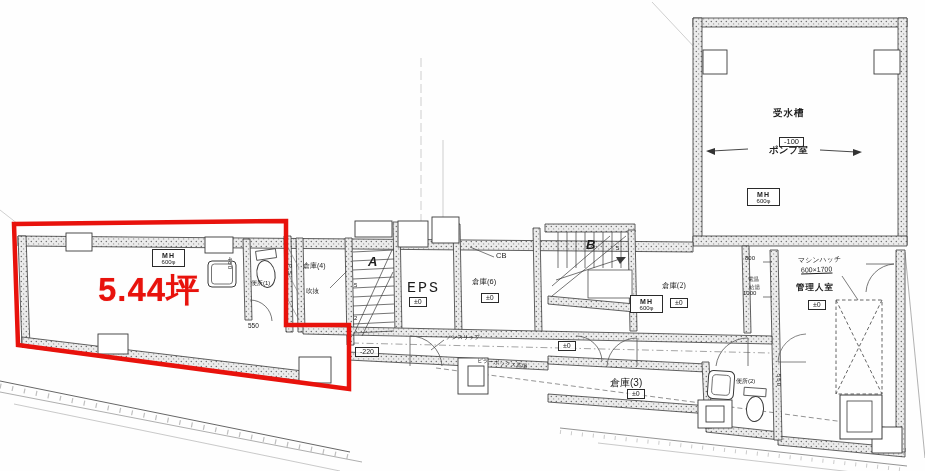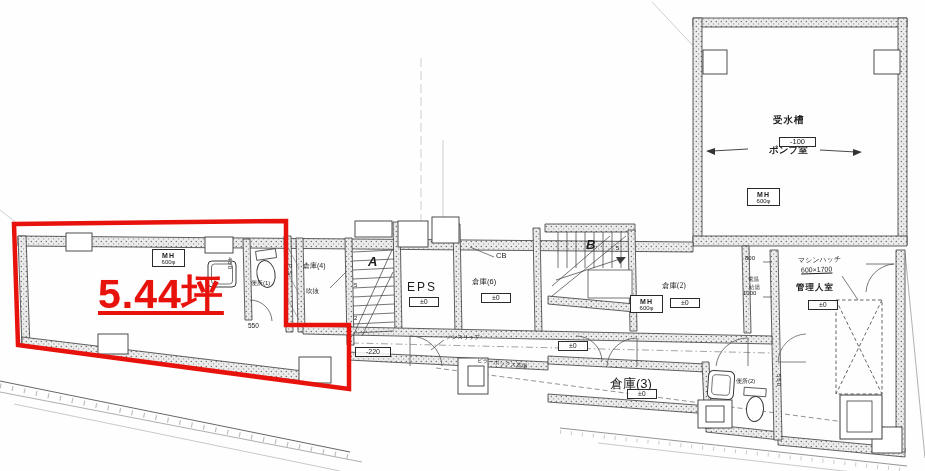--- a/index.html
+++ b/index.html
@@ -1,29 +1,29 @@
 <!DOCTYPE html>
 <html><head>
 <meta charset="utf-8">
 <style>
   html,body{margin:0;padding:0;background:#ffffff;}
   .screen{position:relative;width:925px;height:471px;background:#fefefe;overflow:hidden;
           font-family:"Liberation Sans","DejaVu Sans",sans-serif;color:#222;}
   .screen svg{position:absolute;left:0;top:0;}
   .labels{position:absolute;left:0;top:0;width:925px;height:471px;z-index:4;}
   .lb{position:absolute;white-space:nowrap;color:#1c1c1c;line-height:1.1;}
-  .box{border:1px solid #2a2a2a;padding:0 10px;background:rgba(255,255,255,.85);}
+  .box{border:1px solid #2a2a2a;padding:0 4px;background:rgba(255,255,255,.85);}
   .vert{writing-mode:vertical-rl;text-orientation:mixed;letter-spacing:1px;}
   .mh{position:absolute;border:1.2px solid #2a2a2a;background:#fff;text-align:center;
       width:31px;padding:2px 0 1px 0;z-index:3;}
   .mh span{display:block;}
   .mh .l1{font-size:7px;font-weight:bold;letter-spacing:1px;}
   .mh .l2{font-size:6px;}
-  .area-big{font-size:41px;font-weight:bold;color:#e8120c;letter-spacing:1px;
-            text-shadow:0 0 1px rgba(232,18,12,.4);z-index:6;text-decoration:underline;}
+  .area-big{font-size:33px;font-weight:bold;color:#e8120c;letter-spacing:1px;
+            text-shadow:0 0 1px rgba(232,18,12,.4);z-index:6;}
   .stairletter{font-size:13px;font-weight:bold;font-style:italic;}
   .u{text-decoration:underline;}
 </style>
 </head>
 <body>
 
 <div class="screen">
 
   <svg width="925" height="471" viewBox="0 0 925 471">
     <defs>
@@ -195,37 +195,37 @@
     <span class="l2">600φ</span>
   </div>
   <div class="mh" style="left:630px;top:295px;">
     <span class="l1">MH</span>
     <span class="l2">600φ</span>
   </div>
 
   <div class="labels">
     <span class="lb area-big" style="left:98px;top:272px;">5.44坪</span>
 
-    <span class="lb" style="left:773px;top:108px;font-size:9.5px;letter-spacing:1px;font-weight:bold;margin-top:7px;">受水槽</span>
+    <span class="lb" style="left:773px;top:108px;font-size:9.5px;letter-spacing:1px;font-weight:bold;">受水槽</span>
     <span class="lb" style="left:769px;top:121px;font-size:9.5px;font-weight:bold;margin-top:24px;">ポンプ室</span>
     <span class="lb box" style="left:779px;top:137px;font-size:7.5px;">-100</span>
 
     <span class="lb" style="left:251px;top:280px;font-size:6px;">便所(1)</span>
     <span class="lb vert" style="left:226px;top:257px;font-size:6px;">480</span>
     <span class="lb" style="left:248px;top:322px;font-size:6.5px;">550</span>
     <span class="lb vert" style="left:286px;top:264px;font-size:6px;">P.S</span>
 
     <span class="lb" style="left:303px;top:262px;font-size:7px;">倉庫(4)</span>
     <span class="lb" style="left:306px;top:287px;font-size:6.5px;">吹抜</span>
     <span class="lb stairletter" style="left:368px;top:255px;">A</span>
     <span class="lb" style="left:354px;top:282px;font-size:6px;">5</span>
     <span class="lb" style="left:354px;top:315px;font-size:6px;">2</span>
     <span class="lb box" style="left:355px;top:347px;font-size:7px;">-220</span>
 
-    <span class="lb" style="left:407px;top:281px;font-size:12px;letter-spacing:2px;">EPS</span>
+    <span class="lb" style="left:407px;top:281px;font-size:15px;letter-spacing:2px;font-family:Liberation Mono, monospace;">EPS</span>
     <span class="lb box" style="left:409px;top:297px;font-size:7px;">±0</span>
 
     <span class="lb" style="left:496px;top:252px;font-size:7.5px;">CB</span>
     <span class="lb" style="left:472px;top:278px;font-size:7.5px;">倉庫(6)</span>
     <span class="lb box" style="left:481px;top:293px;font-size:7px;">±0</span>
 
     <span class="lb stairletter" style="left:586px;top:238px;">B</span>
     <span class="lb" style="left:616px;top:245px;font-size:6px;">5</span>
 
     <span class="lb" style="left:662px;top:282px;font-size:7.5px;font-family:Liberation Serif, serif;">倉庫(2)</span>
@@ -238,17 +238,17 @@
     <span class="lb" style="left:798px;top:256px;font-size:7px;transform:rotate(-2deg);">マシンハッチ</span>
     <span class="lb u" style="left:801px;top:266px;font-size:7px;transform:rotate(-2deg);">600×1700</span>
     <span class="lb" style="left:796px;top:283px;font-size:8.5px;letter-spacing:1px;font-weight:bold;">管理人室</span>
     <span class="lb box" style="left:808px;top:300px;font-size:7px;">±0</span>
     <span class="lb vert" style="left:775px;top:374px;font-size:6px;">550</span>
 
     <span class="lb box" style="left:558px;top:341px;font-size:7px;">±0</span>
     <span class="lb" style="left:446px;top:334px;font-size:5.5px;">ノンスリップ</span>
     <span class="lb" style="left:477px;top:360px;font-size:5.5px;transform:rotate(7deg);">ピラーボックス置場</span>
 
-    <span class="lb" style="left:610px;top:377px;font-size:13px;">倉庫(3)</span>
+    <span class="lb" style="left:610px;top:377px;font-size:10px;">倉庫(3)</span>
     <span class="lb box" style="left:627px;top:389px;font-size:7px;">±0</span>
     <span class="lb" style="left:736px;top:378px;font-size:6px;">便所(2)</span>
   </div>
 </div>
 
 </body></html>

